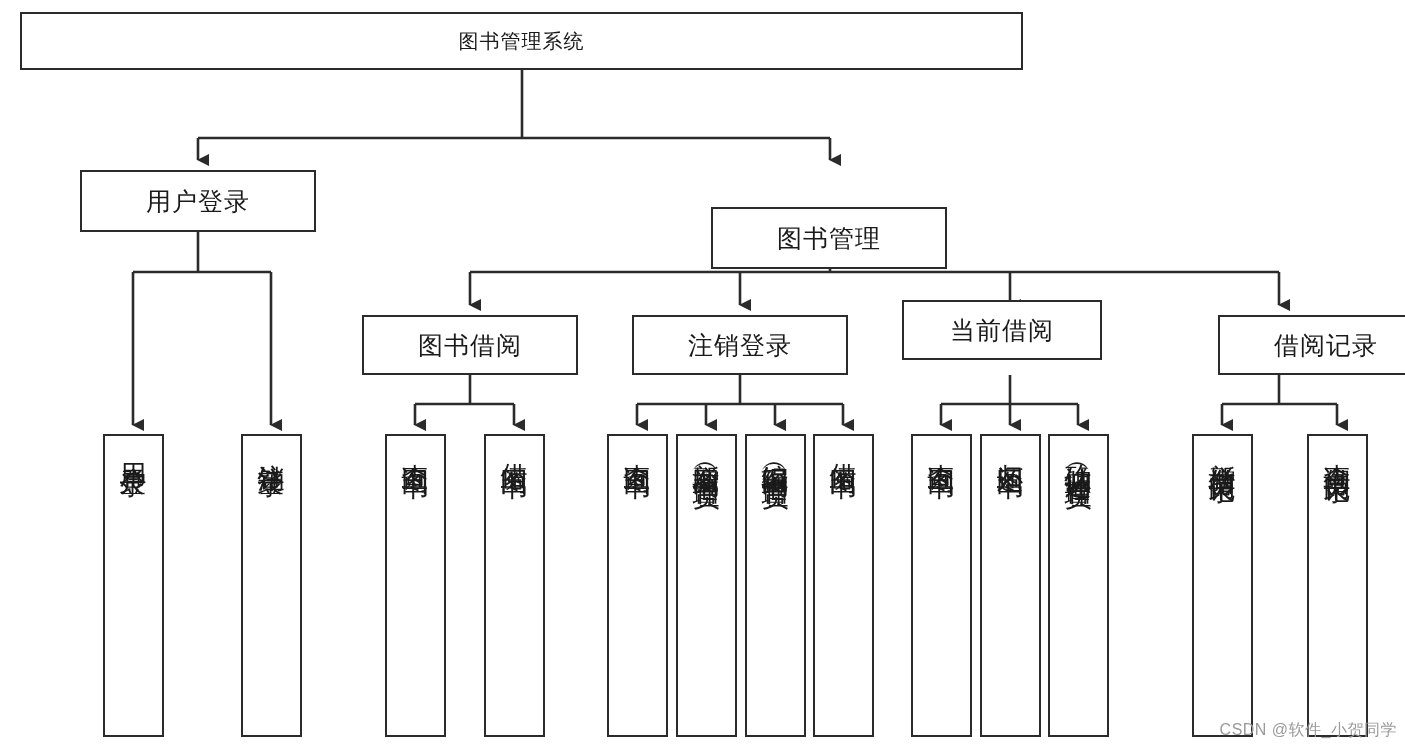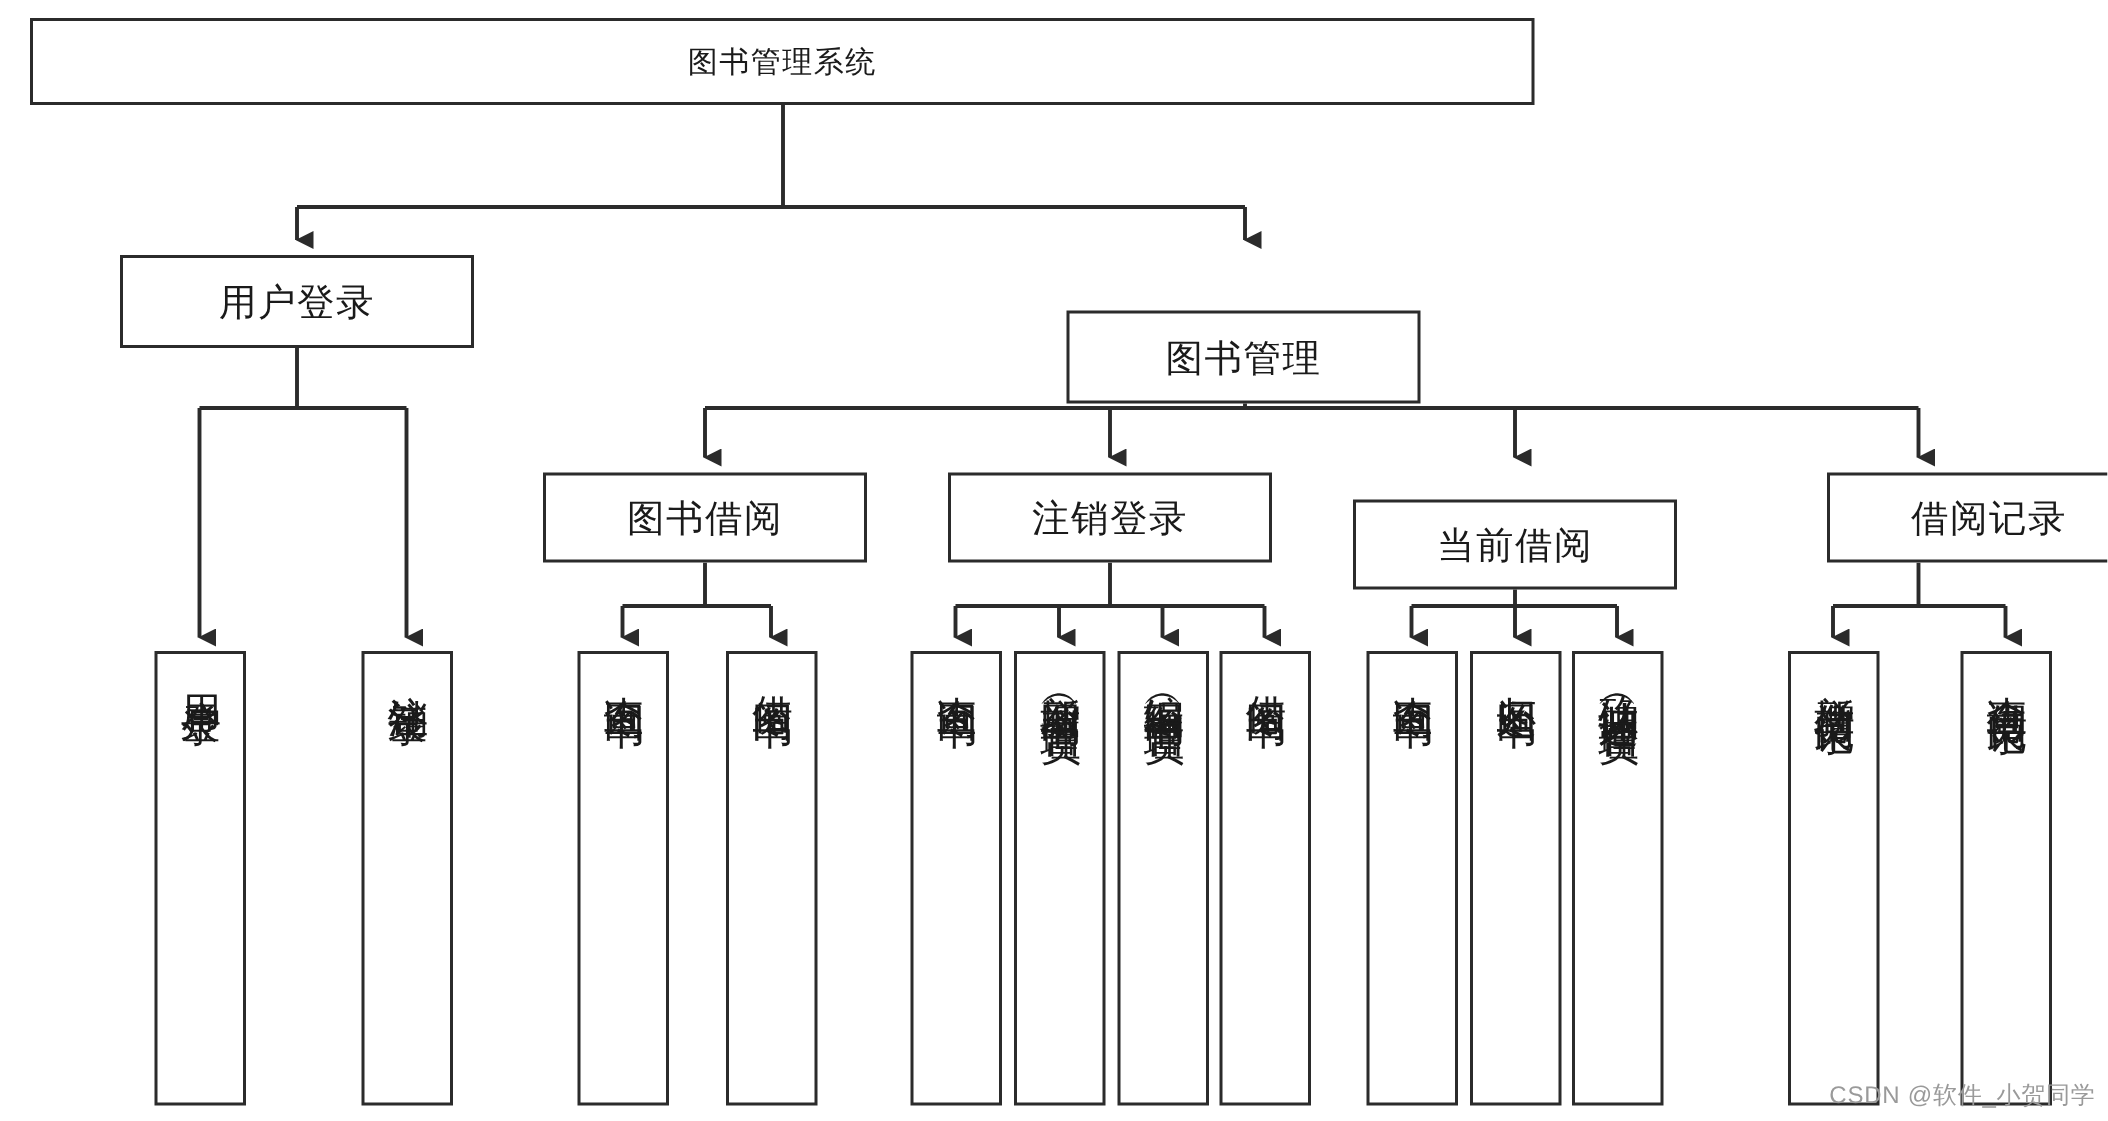--- a/index.html
+++ b/index.html
@@ -139,21 +139,21 @@
   </div>
 
   <div class="node horiz" style="left:362px; top:315px; width:216px; height:60px;">
     <span class="label">图书借阅</span>
   </div>
 
   <div class="node horiz" style="left:632px; top:315px; width:216px; height:60px;">
     <span class="label">注销登录</span>
   </div>
 
-  <div class="node horiz" style="left:902px; top:333px; width:216px; height:60px;">
+  <div class="node horiz" style="left:902px; top:300px; width:200px; height:60px;">
     <span class="label">当前借阅</span>
   </div>
 
   <div class="node horiz" style="left:1171px; top:315px; width:216px; height:60px;margin-left:47px;">
     <span class="label">借阅记录</span>
   </div>
 
   <div class="node vert" style="left:103px; top:434px; width:61px; height:303px;">
     <span class="label">用户登录</span>
   </div>

